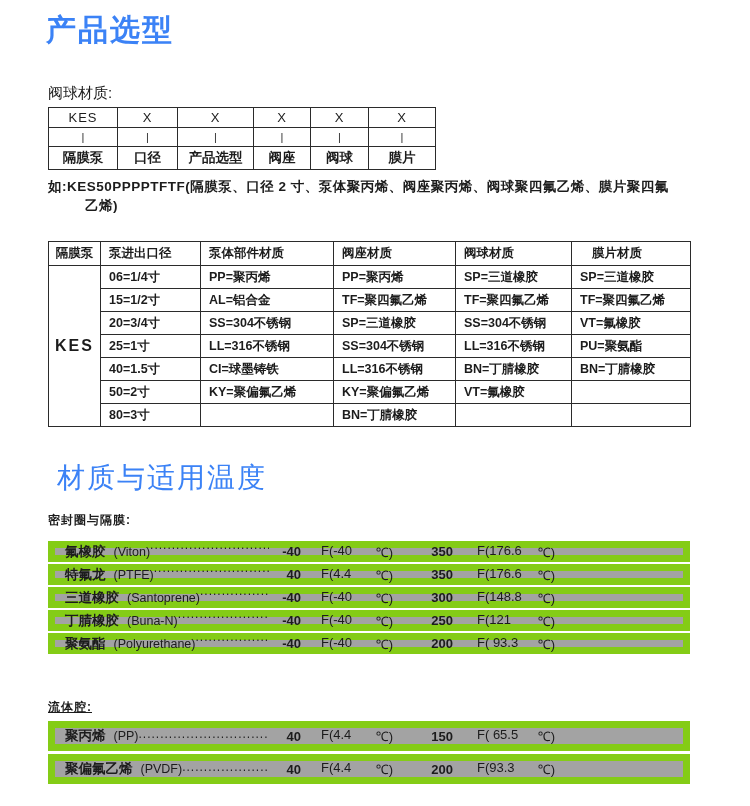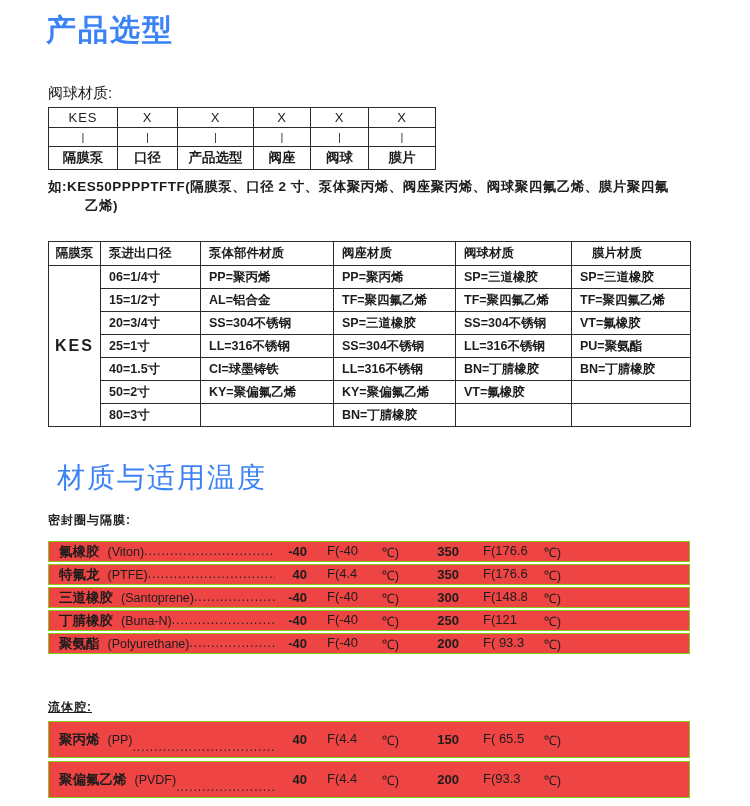--- a/index.html
+++ b/index.html
@@ -36,24 +36,24 @@
            font-weight:600;white-space:nowrap;}
   #sel-table th{height:23px;}
   #sel-table td{height:22px;}
   #sel-table th.center, #sel-table td.center{text-align:center;padding:0;}
   #sel-table td.kes{font-size:16px;letter-spacing:2px;font-weight:600;}
 
   
   .temp-table{left:48px;width:642px;}
   #seal-table{top:541px;}
   #fluid-table{top:721px;}
-  .temp-row{box-sizing:border-box;border:1px solid #84cc16;margin-bottom:2px;
+  .temp-row{box-sizing:border-box;border:7px solid #84cc16;margin-bottom:2px;
             height:21px;display:flex;align-items:center;padding:0 10px;
-            font-size:13px;background:#ef4444;}
-  #fluid-table .temp-row{height:37px;margin-bottom:3px;}
+            font-size:13px;background:#a3a3a3;}
+  #fluid-table .temp-row{height:30px;margin-bottom:3px;}
   .mat-name{font-weight:700;font-size:13.5px;white-space:nowrap;}
   .mat-en{font-weight:400;font-size:12.5px;margin-left:8px;white-space:nowrap;}
   .leader{flex:1;overflow:hidden;white-space:nowrap;height:15px;line-height:15px;
           font-size:12px;letter-spacing:1px;color:#1c1c1c;align-self:flex-end;
           margin-bottom:2px;}
   .leader::after{content:"....................................................................................................................................................................";}
   .v-num{width:32px;text-align:right;font-weight:600;white-space:pre;}
   .f-cell{width:72px;margin-left:20px;display:flex;justify-content:space-between;
           font-weight:400;white-space:pre;}
   .v-num.hi{width:34px;margin-left:26px;text-align:right;}

